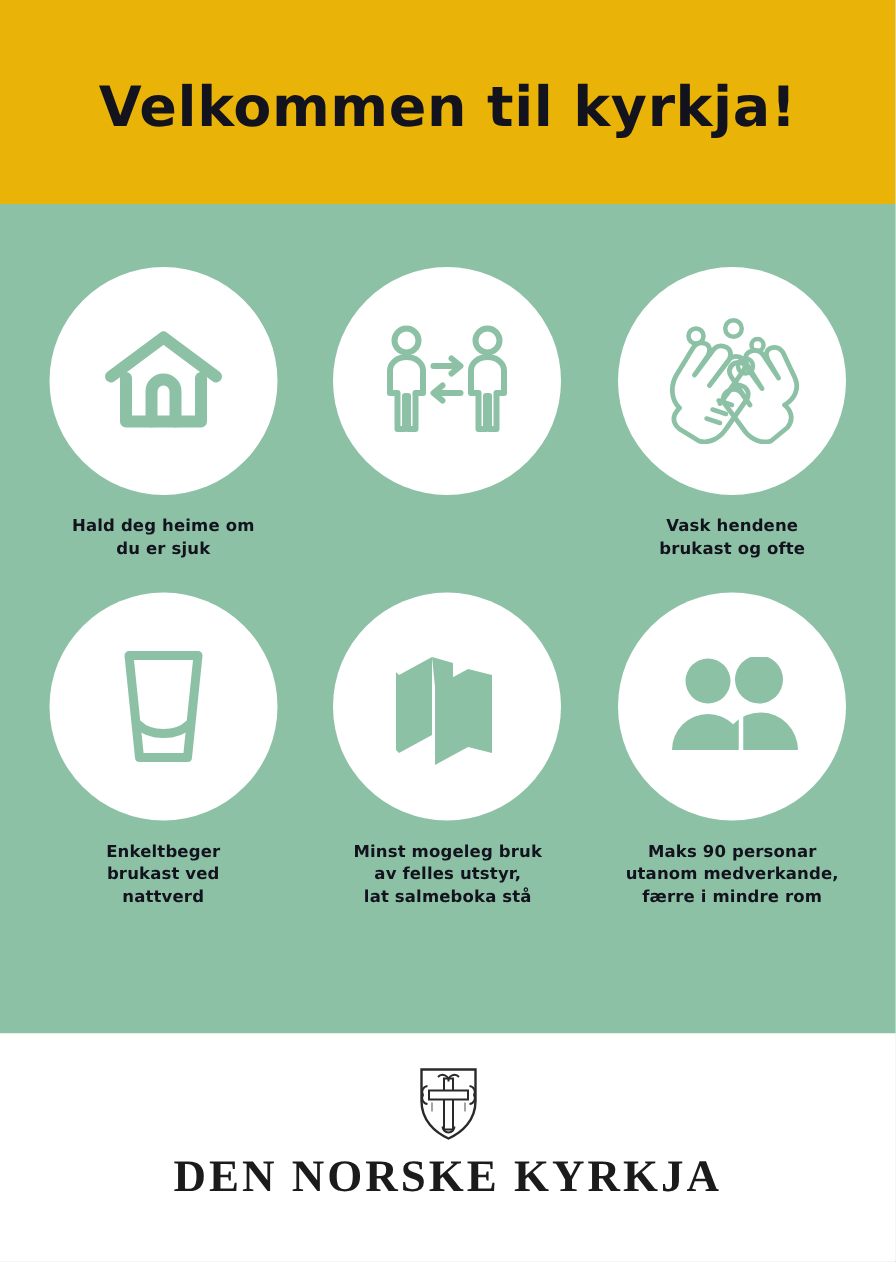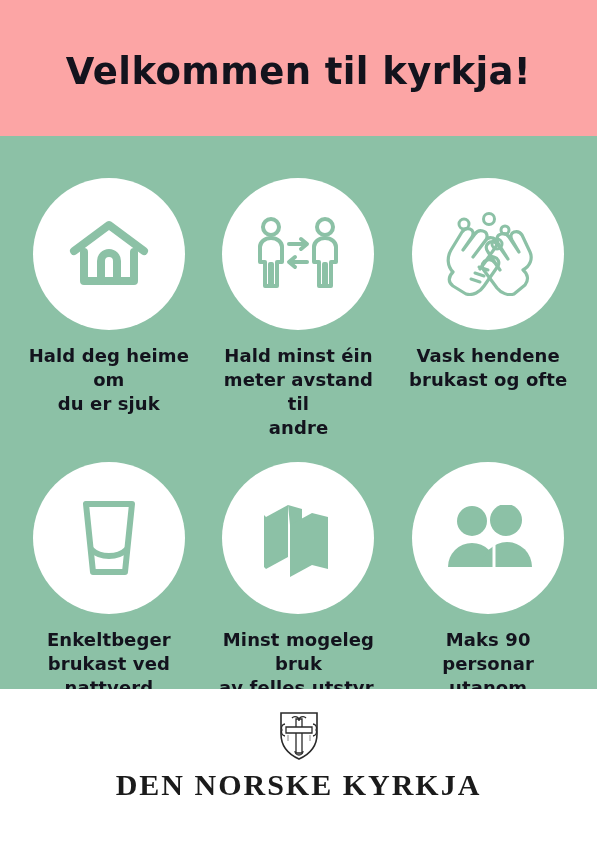--- a/index.html
+++ b/index.html
@@ -23,21 +23,21 @@
     display: flex;
     flex-direction: column;
   }
 
   
   .title-area {
     height: 136px;
     display: flex;
     align-items: center;
     justify-content: center;
-    background: #fca5a5;
+    background: #eab308;
   }
   .poster-title {
     font-family: "DejaVu Sans", sans-serif;
     font-size: 37px;
     font-weight: bold;
     letter-spacing: 0.4px;
     color: #13131d;
     text-align: center;
     line-height: 1;
     margin: 0;
@@ -83,21 +83,21 @@
     justify-content: center;
     flex: none;
   }
   .icon-circle svg {
     display: block;
   }
 
   .rule-caption {
     margin-top: 14px;
     font-family: "DejaVu Sans", sans-serif;
-    font-size: 18px;
+    font-size: 11px;
     font-weight: bold;
     line-height: 1.33;
     color: #13131d;
     text-align: center;
     letter-spacing: 0.1px;
     white-space: pre-line;
     width: 176px;
   }
 
   
@@ -162,23 +162,20 @@
               <circle cx="71" cy="11" r="8" stroke="#8cc1a6" stroke-width="4"></circle>
               <path d="M60 31 a11 9 0 0 1 22 0 V46 H77 V70 H72 V48 H70 V70 H65 V46 H60 Z" stroke="#8cc1a6" stroke-width="4" stroke-linejoin="round"></path>
 
               <path d="M35 28 H52" stroke="#8cc1a6" stroke-width="4" stroke-linecap="round"></path>
               <path d="M47 23 L53 28 L47 33" stroke="#8cc1a6" stroke-width="4" stroke-linecap="round" stroke-linejoin="round" fill="none"></path>
               <path d="M53 46 H36" stroke="#8cc1a6" stroke-width="4" stroke-linecap="round"></path>
               <path d="M41 41 L35 46 L41 51" stroke="#8cc1a6" stroke-width="4" stroke-linecap="round" stroke-linejoin="round" fill="none"></path>
             </svg>
           </span>
         </div>
-        <div class="rule-caption">Hald minst éin
-meter avstand til
-andre</div>
       </div>
 
       <div class="rule-card">
         <div class="icon-circle">
           <span>
             <svg width="92" height="84" viewBox="0 0 92 84" fill="none">
 
               <circle cx="22" cy="12" r="5" stroke="#8cc1a6" stroke-width="3"></circle>
               <circle cx="47" cy="7" r="5.5" stroke="#8cc1a6" stroke-width="3"></circle>
               <circle cx="63" cy="18" r="4" stroke="#8cc1a6" stroke-width="3"></circle>

